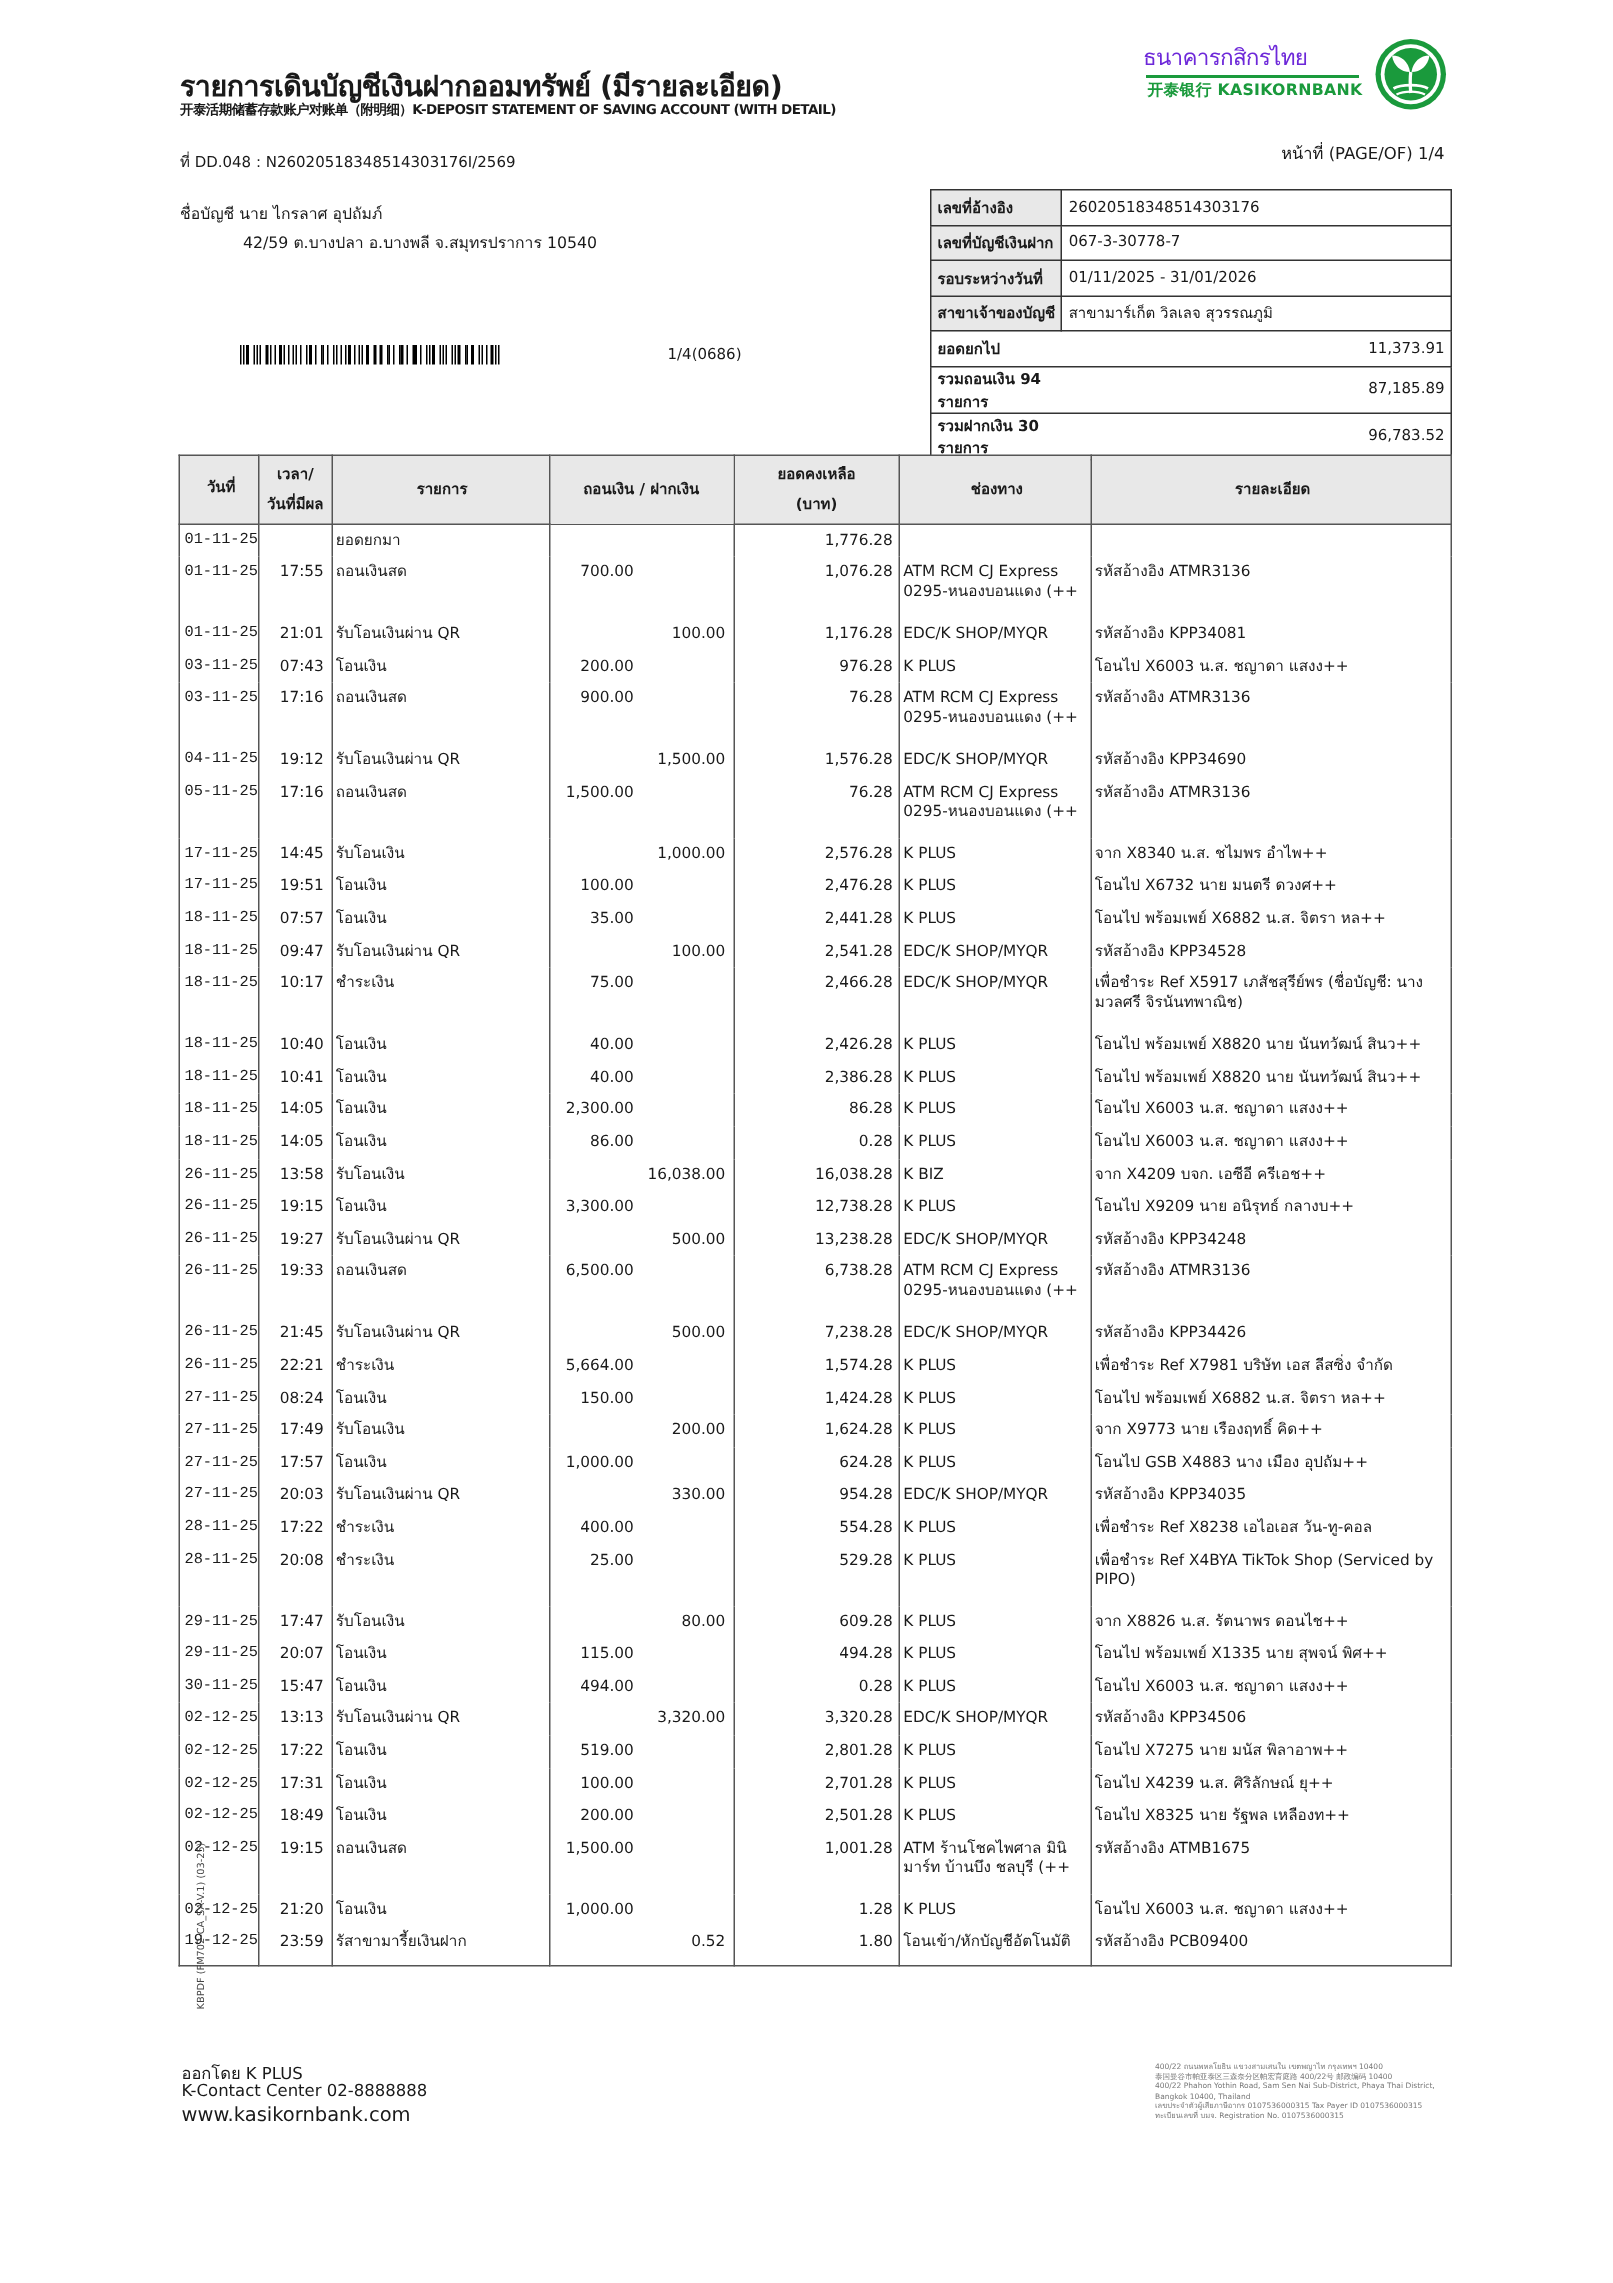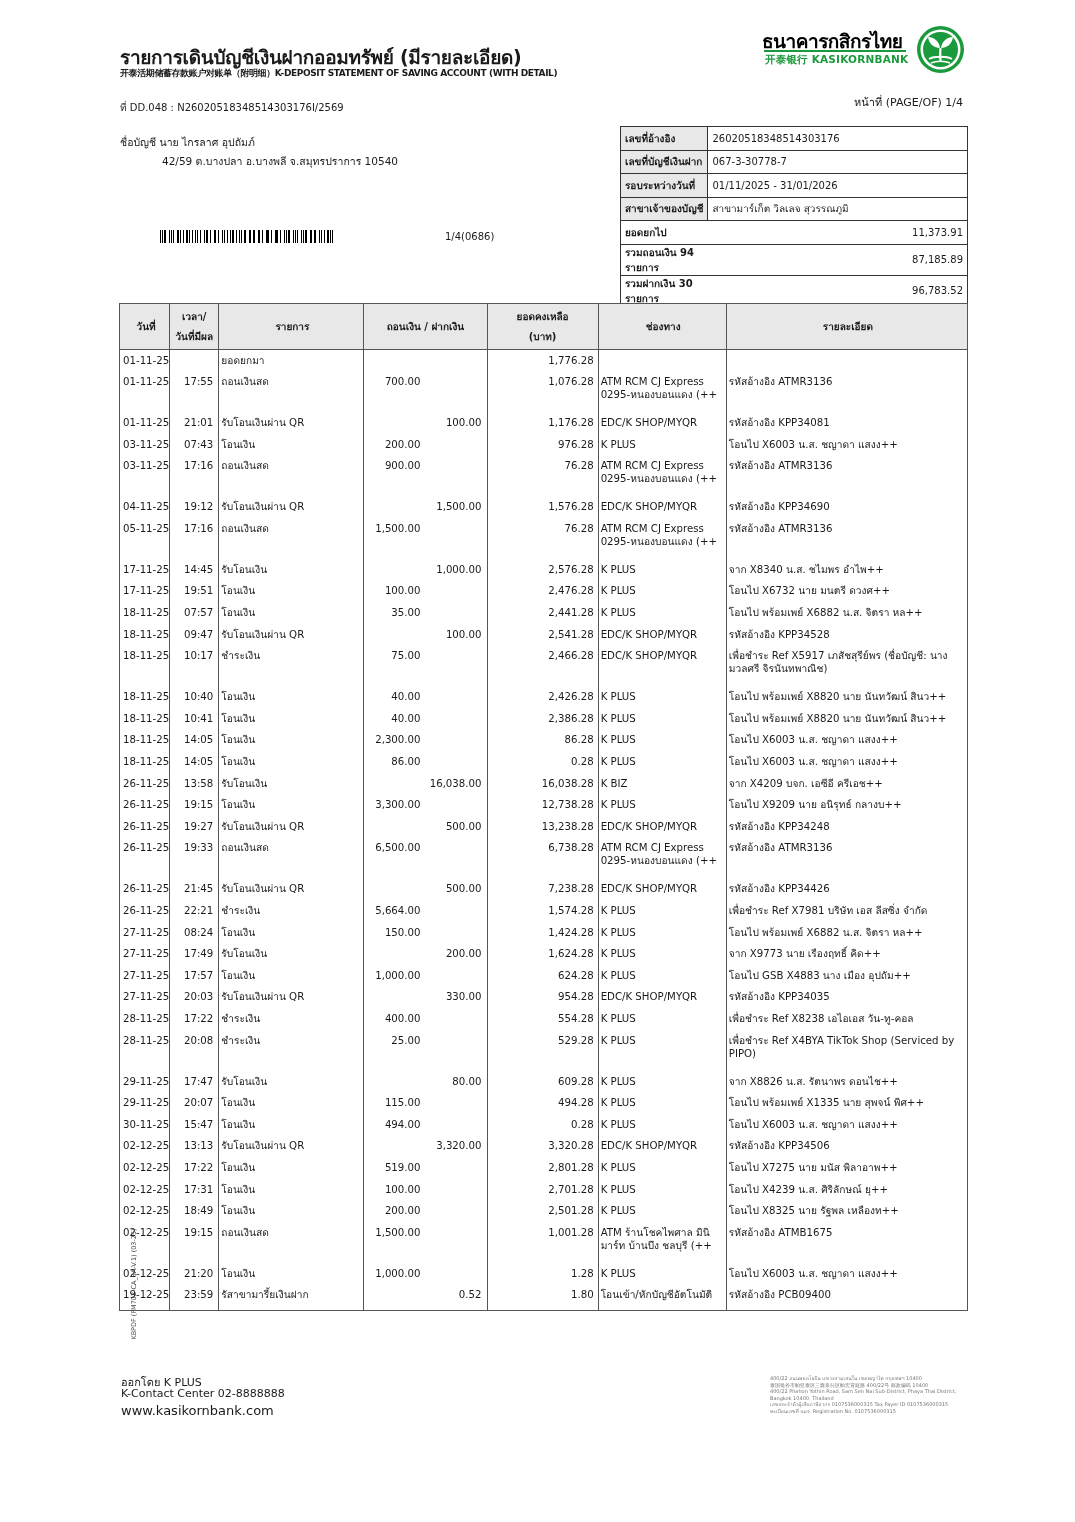--- a/index.html
+++ b/index.html
@@ -1,20 +1,20 @@
 <!DOCTYPE html>
 <html><head>
 <meta charset="utf-8">
 <style>
   * { box-sizing: border-box; margin: 0; padding: 0; }
   body { width: 1075px; height: 1522px; background: #ffffff; position: relative; font-family: "DejaVu Sans", "Liberation Sans", sans-serif; color: #1a1a1a; overflow: hidden; }
   .title-th { position: absolute; left: 120px; top: 42px; font-size: 19px; font-weight: bold; letter-spacing: -0.3px; }
   .title-en { position: absolute; left: 120px; top: 67px; font-size: 9px; font-weight: bold; letter-spacing: -0.4px; }
   .logo { position: absolute; left: 762px; top: 26px; width: 210px; height: 50px; }
-  .logo-th { position: absolute; left: 0; top: 0; font-size: 19px; font-weight: bold; color: #000000; letter-spacing: -0.5px; }
+  .logo-th { position: absolute; left: 0; top: 0; font-size: 15px; font-weight: normal; color: #6d28d9; letter-spacing: -0.5px; }
   .logo-line { position: absolute; left: 2px; top: 24px; width: 142px; height: 2px; background: #1a9a3c; }
   .logo-en { position: absolute; left: 3px; top: 27px; font-size: 10.5px; font-weight: bold; color: #1a9a3c; letter-spacing: 0.2px; }
   .logo-circle { position: absolute; left: 155px; top: 0px; width: 47px; height: 47px; border-radius: 50%; background: #1a9a3c; }
   .logo-circle svg { width: 47px; height: 47px; }
   .page-of { position: absolute; right: 112px; top: 93px; font-size: 11px; }
   .ref-no { position: absolute; left: 120px; top: 100px; font-size: 10px; }
   .acct-name { position: absolute; left: 120px; top: 134px; font-size: 10.5px; }
   .acct-addr { position: absolute; left: 162px; top: 153px; font-size: 10.5px; }
   .barcode { position: absolute; left: 160px; top: 230px; width: 176px; height: 13px; display: flex; gap: 0; }
   .barcode span { display: inline-block; height: 13px; background: #000; }
@@ -24,21 +24,21 @@
   .info-box td { border: 1px solid #333; height: 23.5px; padding: 0 4px; vertical-align: middle; }
   .info-box td.lbl { background: #e8e8e8; font-weight: bold; width: 85px; white-space: nowrap; font-family: Liberation Mono, monospace; }
   .info-box td.tot-lbl { font-weight: bold; }
   .info-box td.num { text-align: right; }
 
   .main-table { position: absolute; left: 119px; top: 303px; width: 849px; border-collapse: collapse; font-size: 10.2px; border: 1px solid #555; }
   .main-table th { background: #e8e8e8; font-weight: bold; font-size: 10px; border: 1px solid #555; height: 46px; line-height: 20px; text-align: center; vertical-align: middle; }
   .main-table td { border-left: 1px solid #555; border-right: 1px solid #555; height: 21.6px; vertical-align: top; padding-top: 4px; line-height: 13px; white-space: nowrap; }
   .main-table tr.wrap td { height: 41px; }
   .main-table tr:last-child td { border-bottom: 1px solid #555; height: 26px; }
-  .c-date { width: 40px; padding-left: 3px; }
+  .c-date { width: 40px; padding-left: 3px; font-family: Liberation Mono, monospace; }
   .c-time { width: 49px; text-align: right; padding-right: 5px; }
   .c-desc { width: 145px; padding-left: 2px; margin-top: 40px; }
   .c-amt { width: 123px; position: relative; }
   .c-bal { width: 111px; text-align: right; padding-right: 4px; }
   .c-chan { width: 128px; padding-left: 2px; white-space: normal !important; }
   .c-det { width: 241px; padding-left: 2px; white-space: normal !important; margin-top: 24px; }
   .amt-w { display: block; text-align: right; padding-right: 66px; }
   .amt-d { display: block; text-align: right; padding-right: 5px; }
 
   .side-code { position: absolute; left: 64px; top: 1280px; font-size: 6.5px; color: #444; transform: rotate(-90deg); transform-origin: center; width: 140px; text-align: center; }

